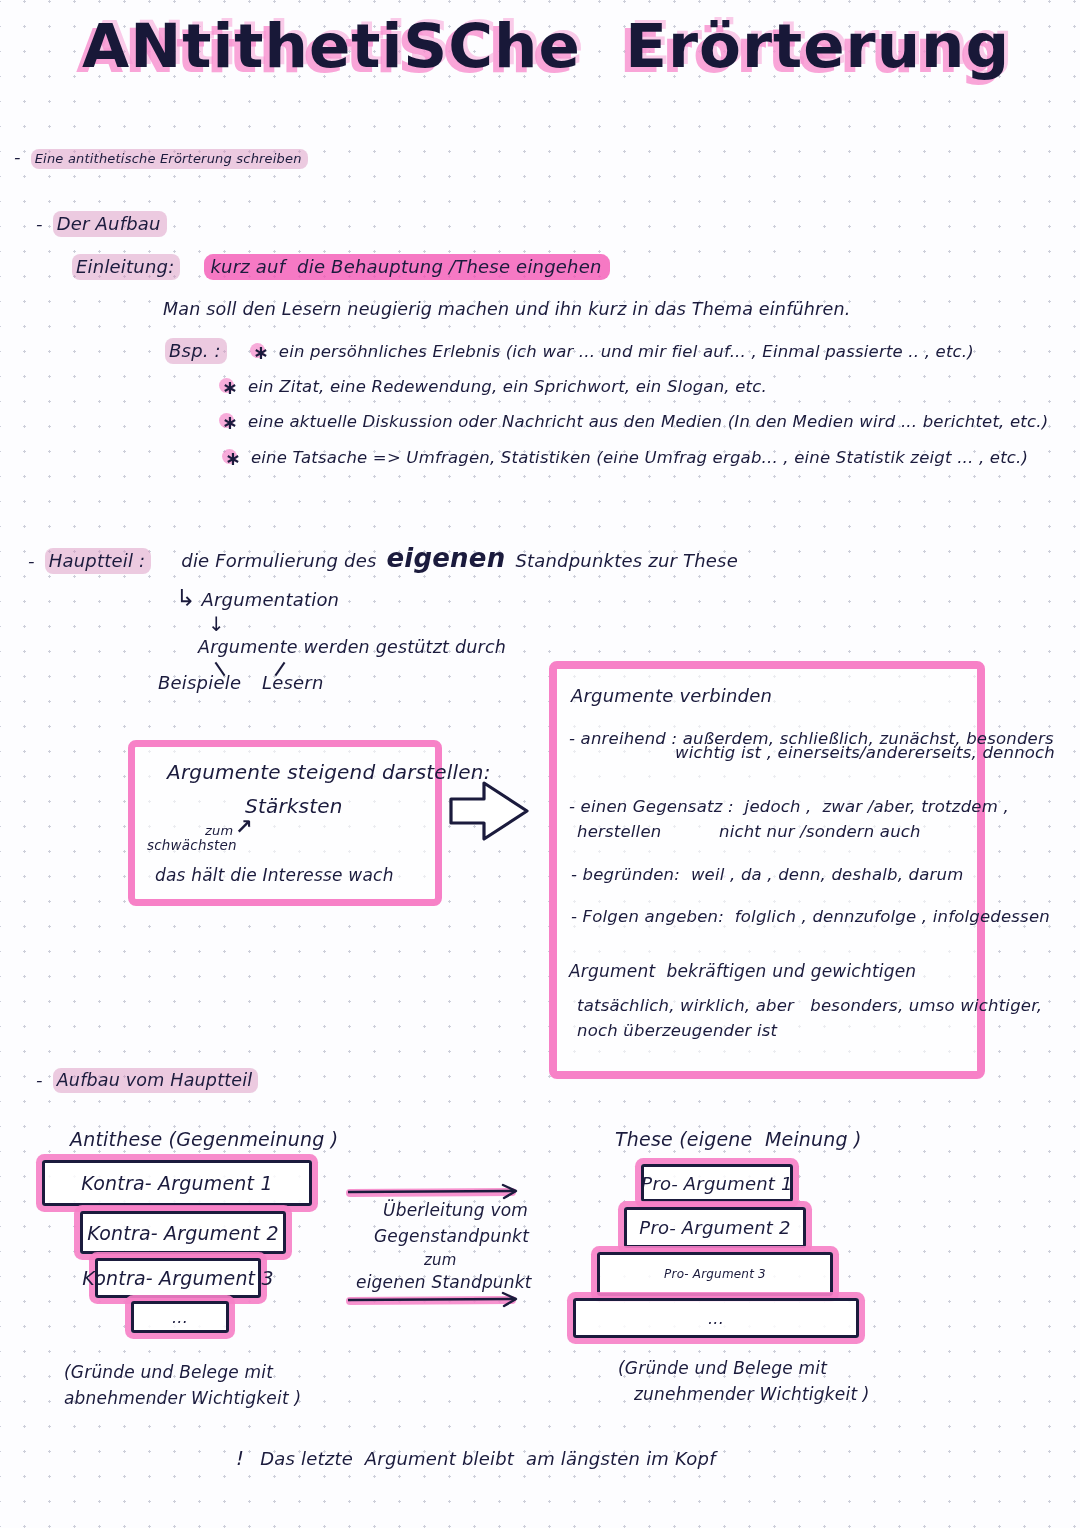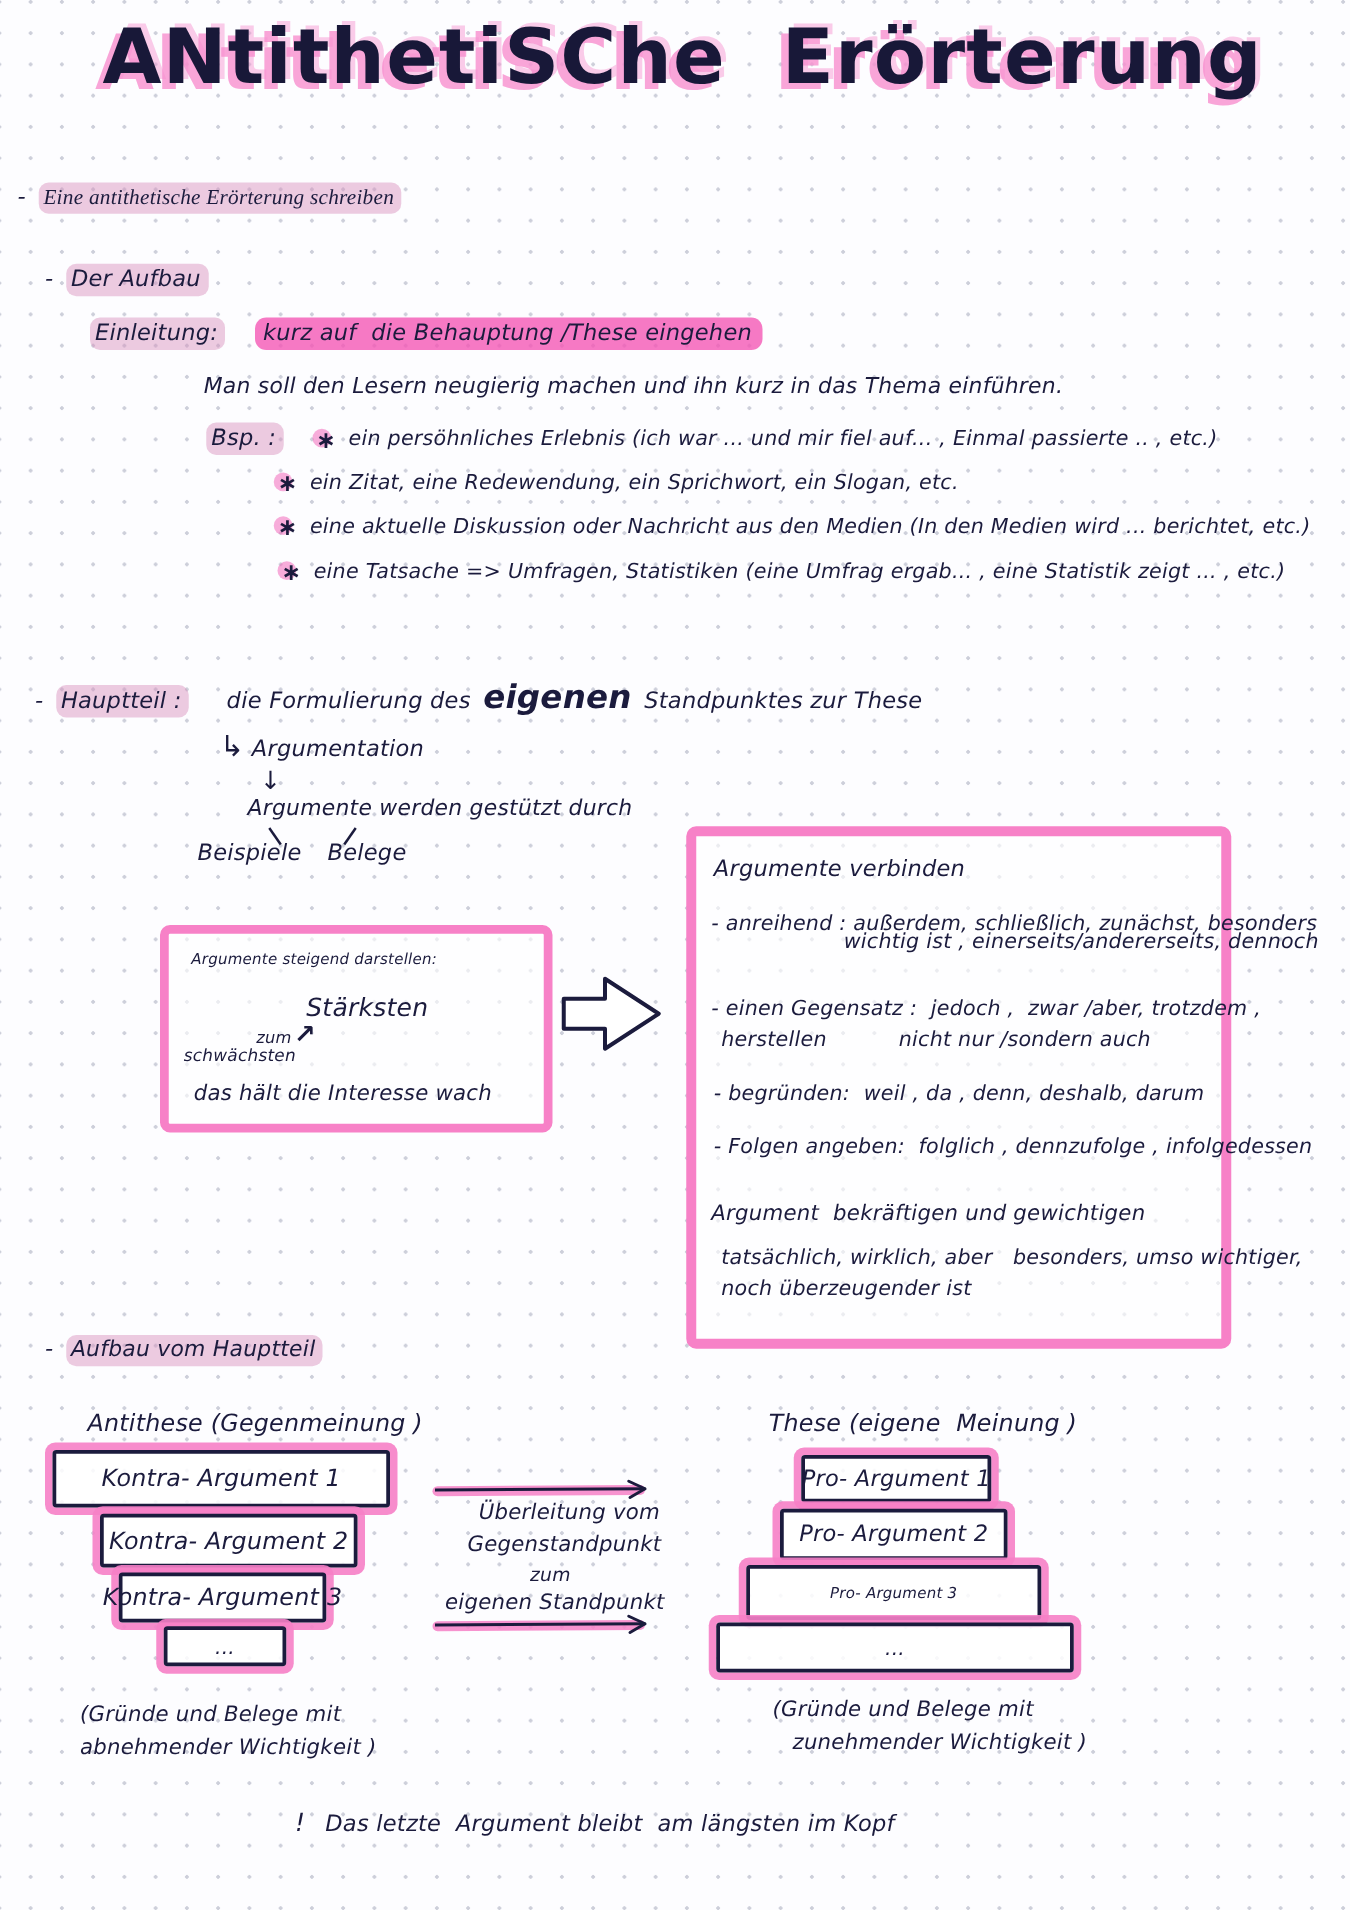--- a/index.html
+++ b/index.html
@@ -39,21 +39,21 @@
 </style>
 </head>
 <body>
 
 <div class="page">
 
   <div class="title">ANtithetiSChe  Erörterung</div>
 
   <div class="row" style="left:14px;top:146px;">
     <span class="hw dash">-</span>
-    <span class="hw hl-light" style="font-size:17px;font-family:Liberation Serif, serif;">Eine antithetische Erörterung schreiben</span>
+    <span class="hw hl-light" style="font-size:13px;">Eine antithetische Erörterung schreiben</span>
   </div>
 
   <div class="row" style="left:36px;top:211px;">
     <span class="hw dash">-</span>
     <span class="hw hl-light" style="font-size:18px;">Der Aufbau</span>
   </div>
 
   <div class="row" style="left:72px;top:254px;">
     <span class="hw hl-light" style="font-size:18px;">Einleitung:</span>
     <span class="hw hl-bright" style="font-size:18px;margin-left:14px;">kurz auf  die Behauptung /These eingehen</span>
@@ -90,24 +90,24 @@
 
   <div class="row" style="left:176px;top:585px;gap:6px;">
     <span class="hw" style="font-size:23px;font-style:normal;">↳</span>
     <span class="hw" style="font-size:18px;">Argumentation</span>
   </div>
   <div class="abs" style="left:208px;top:612px;font-size:20px;">↓</div>
   <div class="abs hw" style="left:198px;top:637px;font-size:17.5px;">Argumente werden gestützt durch</div>
   <div class="conn" style="left:212px;top:668px;transform:rotate(55deg);"></div>
   <div class="conn" style="left:272px;top:668px;transform:rotate(-55deg);"></div>
   <div class="abs hw" style="left:158px;top:672px;font-size:18px;">Beispiele</div>
-  <div class="abs hw" style="left:262px;top:672px;font-size:18px;">Belege</div>
+  <div class="abs hw" style="left:262px;top:672px;font-size:18px;">Lesern</div>
 
   <div class="pinkbox" style="left:128px;top:740px;width:300px;height:152px;">
-    <div class="abs hw" style="left:18px;top:13px;font-size:12px;">Argumente steigend darstellen:</div>
+    <div class="abs hw" style="left:32px;top:13px;font-size:20px;">Argumente steigend darstellen:</div>
     <div class="abs hw" style="left:110px;top:47px;font-size:20px;">Stärksten</div>
     <div class="abs hw" style="left:70px;top:76px;font-size:13px;">zum</div>
     <div class="abs" style="left:100px;top:68px;font-size:21px;font-weight:600;">↗</div>
     <div class="abs hw" style="left:12px;top:90px;font-size:13.5px;">schwächsten</div>
     <div class="abs hw" style="left:20px;top:118px;font-size:17px;">das hält die Interesse wach</div>
   </div>
 
   <svg style="left:448px;top:776px;" width="84" height="72">
     <polygon points="3,23 36,23 36,7 79,35 36,63 36,47 3,47" fill="#ffffff" stroke="#1b1b3d" stroke-width="3.2" stroke-linejoin="round"></polygon>
   </svg>

